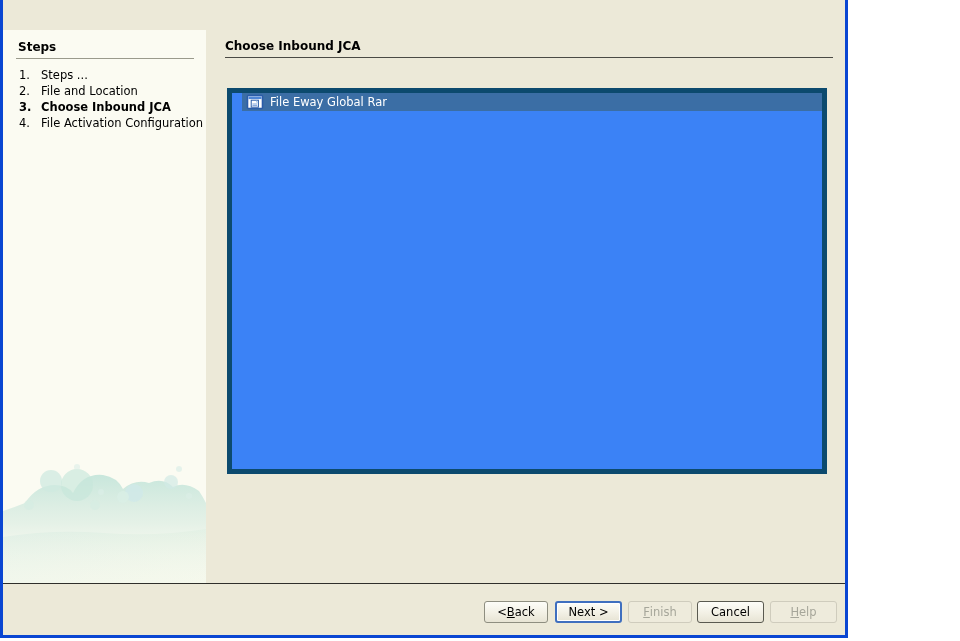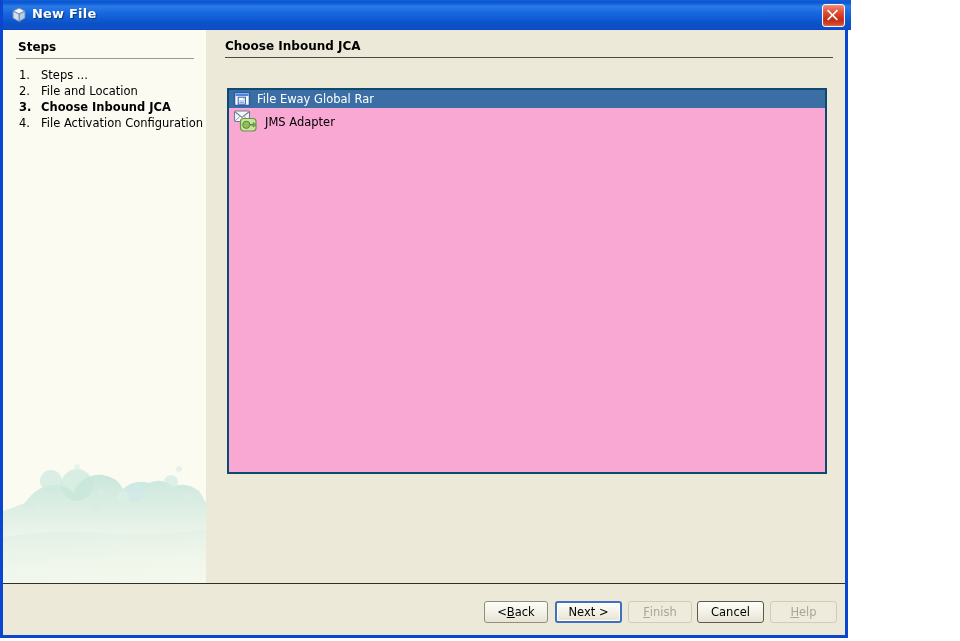--- a/index.html
+++ b/index.html
@@ -175,23 +175,24 @@
   }
 
   
   #jca-listbox {
     position: absolute;
     left: 21px;
     top: 58px;
     width: 600px;
     height: 386px;
     box-sizing: border-box;
-    background: #f9a8d4;
-    border: 2px solid #0c4a6e;
+    background: #3b82f6;
+    border: 5px solid #0c4a6e;
     overflow: hidden;
+    padding-left: 10px;
   }
   .list-row {
     position: relative;
     display: flex;
     align-items: center;
     height: 18px;
     padding-left: 4px;
     font-size: 11.5px;
     color: #000000;
     cursor: default;
@@ -269,36 +270,20 @@
   #btn-next   { left: 552px; width: 67px; }
   #btn-finish { left: 625px; width: 64px; }
   #btn-cancel { left: 694px; width: 67px; }
   #btn-help   { left: 767px; width: 67px; }
 </style>
 </head>
 <body>
 
 <div id="dialog-window">
 
-  <div id="title-bar">
-    <span id="title-icon">
-      <svg width="16" height="16" viewBox="0 0 16 16">
-        <polygon points="8,1 14,4 14,11 8,14.5 2,11 2,4" fill="#dfe9f5" stroke="#5c7ea8" stroke-width="0.9"></polygon>
-        <polygon points="8,1 14,4 8,7 2,4" fill="#f4f8fd" stroke="#5c7ea8" stroke-width="0.8"></polygon>
-        <polygon points="8,7 14,4 14,11 8,14.5" fill="#b8cde4" stroke="#5c7ea8" stroke-width="0.8"></polygon>
-        <polygon points="2,4 8,7 8,14.5 2,11" fill="#d2dfee" stroke="#5c7ea8" stroke-width="0.8"></polygon>
-      </svg>
-    </span>
-    <span id="title-text">New File</span>
-    <div id="close-button">
-      <svg width="19" height="19" viewBox="0 0 19 19">
-        <path d="M5.2 4.6 L9.5 8.9 L13.8 4.6 L15.0 5.8 L10.7 10.1 L15.0 14.4 L13.8 15.6 L9.5 11.3 L5.2 15.6 L4.0 14.4 L8.3 10.1 L4.0 5.8 Z" fill="#ffffff"></path>
-      </svg>
-    </div>
-  </div>
 
   <div id="window-body">
 
     <div id="steps-sidebar">
       <div id="steps-heading">Steps</div>
       <div id="steps-rule"></div>
 
       <div id="steps-list">
         <div class="step-row">
           <span class="step-num">1.</span>
@@ -361,34 +346,20 @@
               <rect x="2.5" y="3.5" width="13" height="2.6" fill="#4f86d6"></rect>
               <rect x="5.2" y="7.2" width="7.2" height="7" fill="#ffffff" stroke="#2a5ca8" stroke-width="1"></rect>
               <polygon points="10.2,7.2 12.4,9.4 10.2,9.4" fill="#9dc0ea"></polygon>
               <line x1="6.4" y1="11" x2="11.2" y2="11" stroke="#5a8ad0" stroke-width="0.8"></line>
               <line x1="6.4" y1="12.6" x2="11.2" y2="12.6" stroke="#5a8ad0" stroke-width="0.8"></line>
             </svg>
           </span>
           <span class="row-label">File Eway Global Rar</span>
         </div>
 
-        <div class="list-row tall">
-          <span class="row-icon">
-            <svg width="26" height="26" viewBox="0 0 26 26">
-              <rect x="1.5" y="2" width="15" height="10.5" rx="1.2" fill="#f3f6fa" stroke="#6d7f90" stroke-width="1.1"></rect>
-              <path d="M2.2 3 L9 8.4 L15.8 3" fill="none" stroke="#6d7f90" stroke-width="1.1"></path>
-              <path d="M2.2 11.7 L7 7.4 M15.8 11.7 L11 7.4" fill="none" stroke="#8c9caa" stroke-width="0.9"></path>
-              <rect x="7.5" y="9.5" width="15.5" height="12.5" rx="3" fill="#c9e3a4" stroke="#6f9440" stroke-width="1.2"></rect>
-              <circle cx="13.3" cy="15.8" r="3.6" fill="#8fc05b" stroke="#5f8335" stroke-width="1"></circle>
-              <path d="M16.6 15.8 L20.4 15.8" stroke="#5f8335" stroke-width="1.5" fill="none"></path>
-              <polygon points="20.2,13.6 23,15.8 20.2,18" fill="#8fc05b" stroke="#5f8335" stroke-width="0.9"></polygon>
-            </svg>
-          </span>
-          <span class="row-label">JMS Adapter</span>
-        </div>
 
       </div>
     </div>
 
     <div id="button-separator"></div>
 
     <div id="button-bar">
 
       <div class="dlg-button" id="btn-back">
         <span>&lt; </span>

